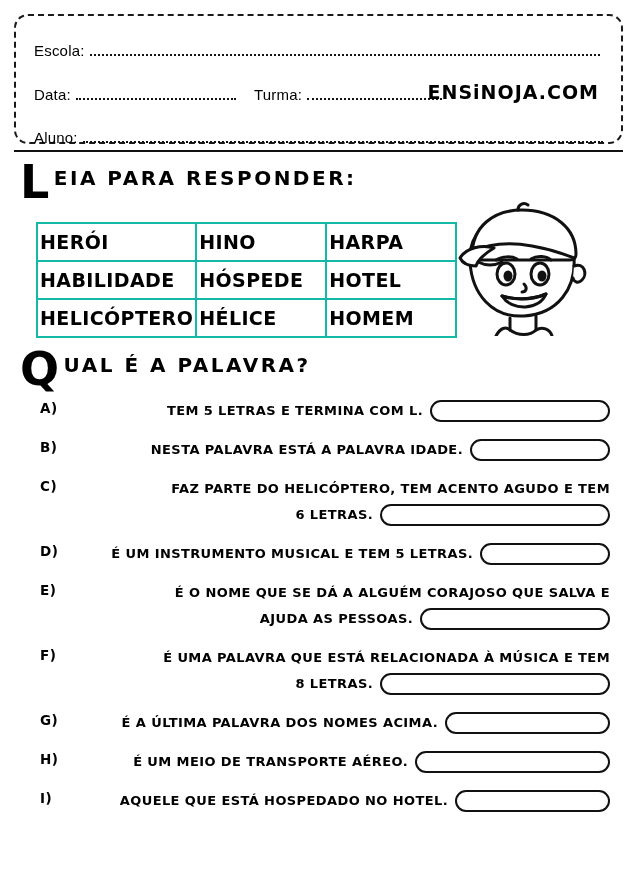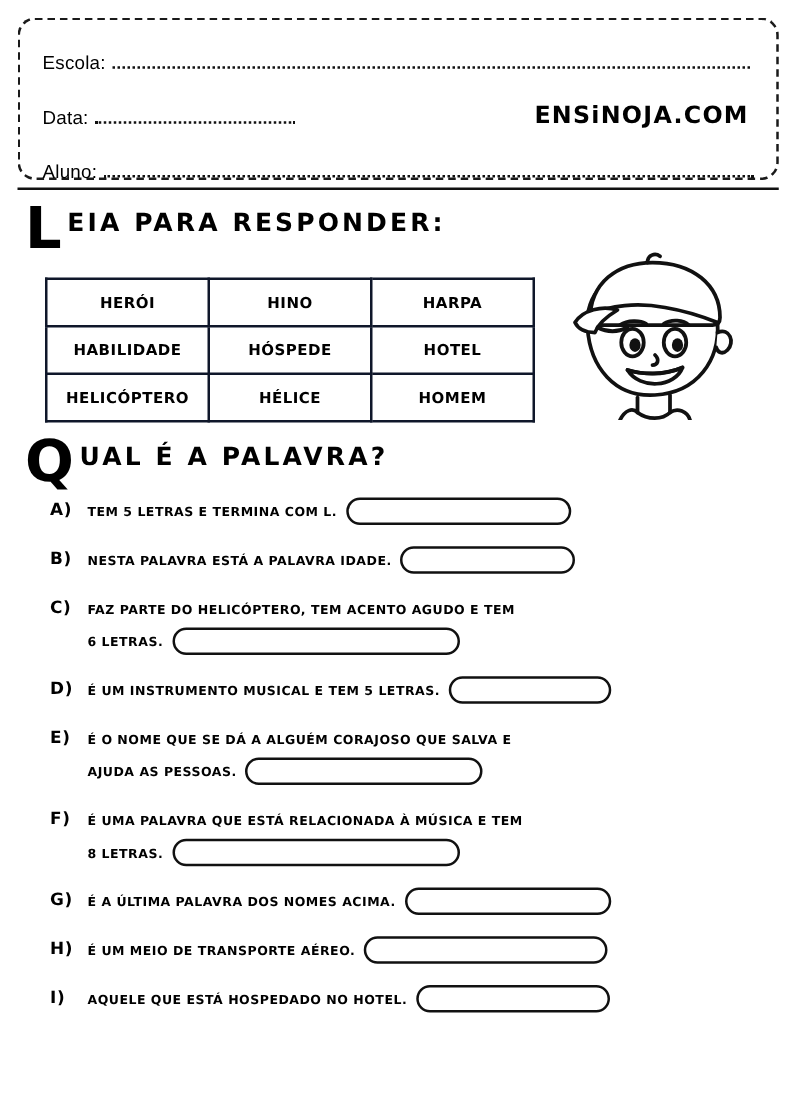--- a/index.html
+++ b/index.html
@@ -106,28 +106,28 @@
 
   
   .word-table {
     position: absolute;
     left: 36px;
     top: 222px;
     border-collapse: collapse;
     table-layout: fixed;
   }
   .word-table td {
-    border: 2px solid #0f172a;
+    border: 2px solid #14b8a6;
     width: 124px;
     height: 36px;
-    text-align: center;
+    text-align: left;
     vertical-align: middle;
     font-family: "DejaVu Sans", sans-serif;
     font-weight: bold;
-    font-size: 12px;
+    font-size: 19px;
     letter-spacing: .4px;
     padding: 0 2px;
     white-space: nowrap;
   }
 
   
   .boy {
     position: absolute;
     left: 432px;
     top: 196px;
@@ -152,23 +152,24 @@
     font-size: 13.5px;
     width: 30px;
     flex: 0 0 30px;
     padding-top: 2px;
     letter-spacing: .5px;
   }
   .q-body {
     flex: 1;
     font-family: "DejaVu Sans", sans-serif;
     font-weight: bold;
-    font-size: 10px;
+    font-size: 13px;
     letter-spacing: .4px;
     line-height: 26px;
+    text-align: right;
   }
   .q-text { white-space: normal; }
   .answer-field {
     display: inline-block;
     vertical-align: middle;
     height: 22px;
     border: 2px solid #111;
     border-radius: 12px;
     box-sizing: border-box;
     margin-left: 7px;
@@ -187,20 +188,24 @@
     <div class="hdr-line line-escola">
       <span class="hdr-label">Escola:</span>
       <span class="dotline"></span>
     </div>
 
     <div class="hdr-line line-data">
       <span class="hdr-label">Data:</span>
       <span class="dotline"></span>
     </div>
 
+    <div class="hdr-line line-turma">
+      <span class="hdr-label">Turma:</span>
+      <span class="dotline"></span>
+    </div>
 
     <div class="hdr-line line-aluno">
       <span class="hdr-label">Aluno:</span>
       <span class="dotline"></span>
     </div>
 
     <div class="brand">ENSiNOJA.COM</div>
   </div>
 
   <div class="sep"></div>

